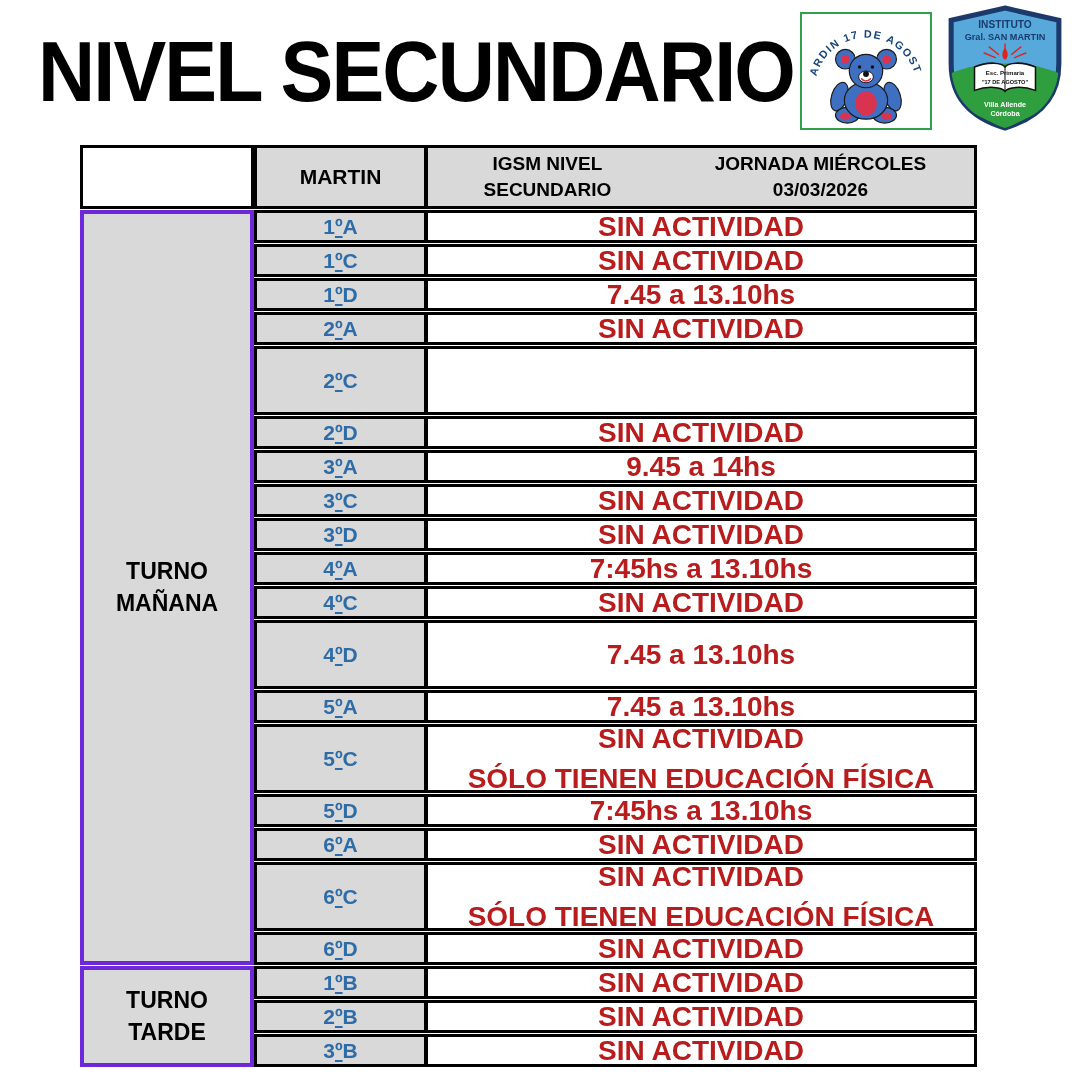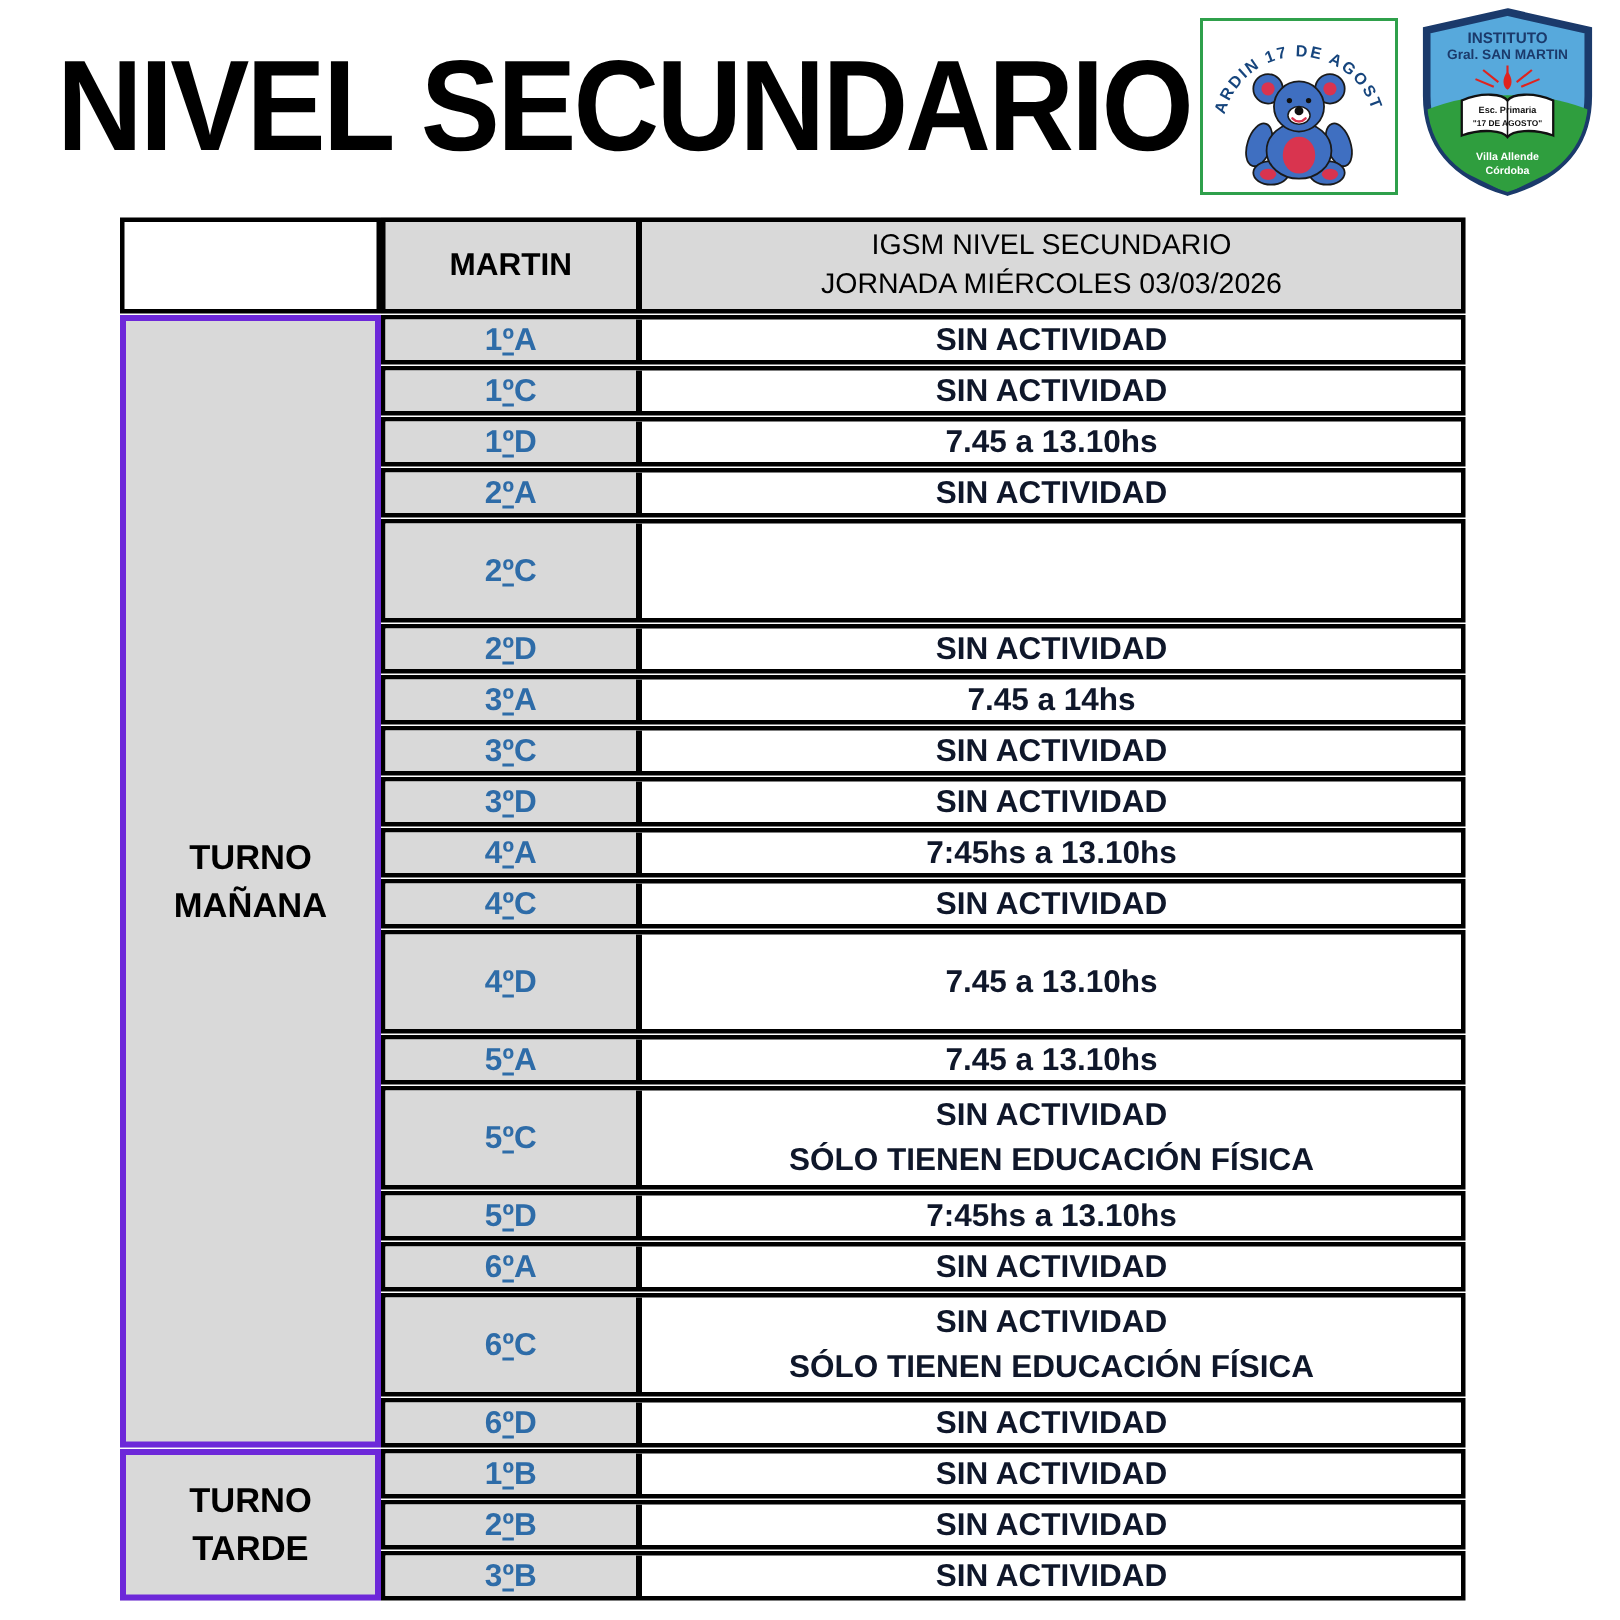--- a/index.html
+++ b/index.html
@@ -43,35 +43,35 @@
 
   .header-box {
     height:64px; border:3px solid #000; display:flex; background:#d9d9d9;
   }
   .curso-cell {
     width:171px; border-right:4px solid #000;
     display:flex; align-items:center; justify-content:center;
     font-weight:bold; font-size:21px; color:#000;
   }
   .jornada-cell {
-    flex:1; display:flex; flex-direction:column; align-items:center; justify-content:center;
-    font-weight:normal; font-size:19px; color:#000; line-height:1.35; text-align:center;
+    flex:1; display:flex; align-items:center; justify-content:center;
+    font-weight:bold; font-size:19px; color:#000; line-height:1.35; text-align:center;
   }
 
   .row { height:33px; border:3px solid #000; display:flex; background:#fff; }
   .row.double { height:69px; }
   .course-cell {
     width:171px; background:#d9d9d9; border-right:4px solid #000;
     display:flex; align-items:center; justify-content:center;
     font-weight:bold; font-size:21px; color:#2e6ca8;
   }
   .ord { text-decoration:underline; text-underline-offset:2px; }
   .schedule-cell {
     flex:1; display:flex; flex-direction:column; align-items:center; justify-content:center;
-    font-weight:bold; font-size:21px; color:#0f172a; line-height:1.4; 
+    font-weight:bold; font-size:28px; color:#b91c1c; line-height:1.4; 
   }
 </style>
 </head>
 <body>
 
 <h1 class="page-title">NIVEL SECUNDARIO</h1>
 
 <div class="logo logo-jardin">
   <svg viewBox="0 0 130 116">
     <defs>
@@ -214,21 +214,21 @@
           <div>SIN ACTIVIDAD</div>
         </div>
   </div>
       <div class="row">
     <div class="course-cell">
           <span>3</span>
           <span class="ord">º</span>
           <span>A</span>
         </div>
     <div class="schedule-cell">
-          <div>7.45 a 14hs</div>
+          <div>9.45 a 14hs</div>
         </div>
   </div>
       <div class="row">
     <div class="course-cell">
           <span>3</span>
           <span class="ord">º</span>
           <span>C</span>
         </div>
     <div class="schedule-cell">
           <div>SIN ACTIVIDAD</div>

